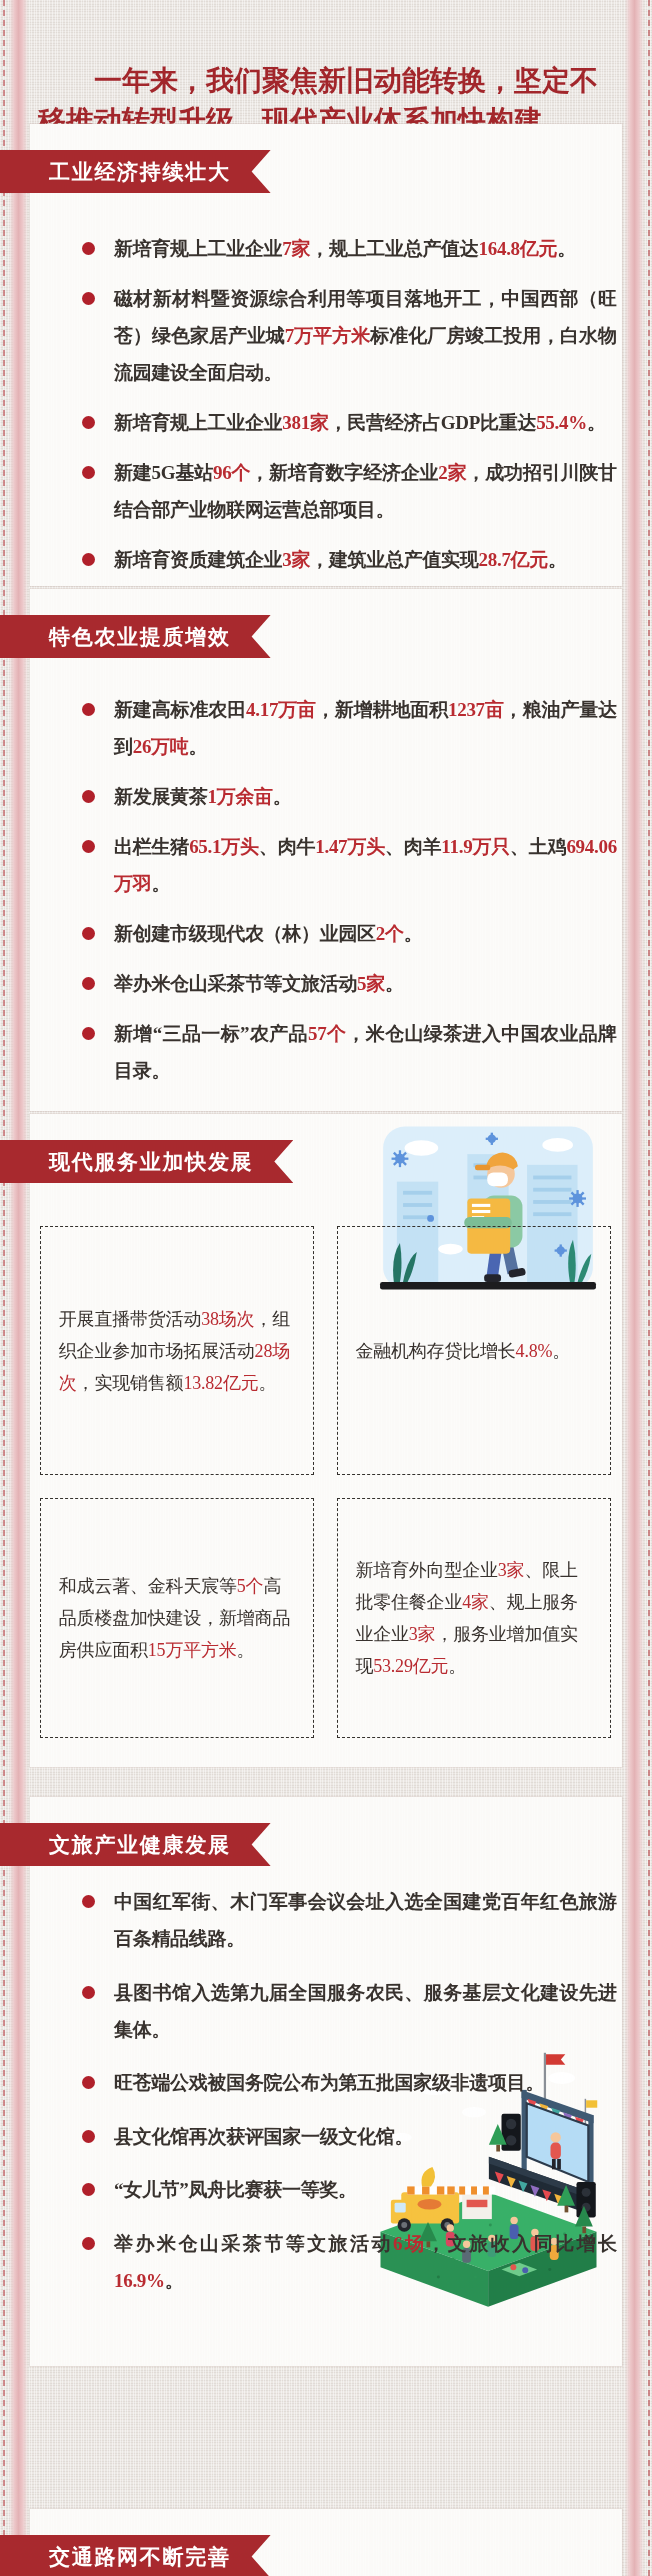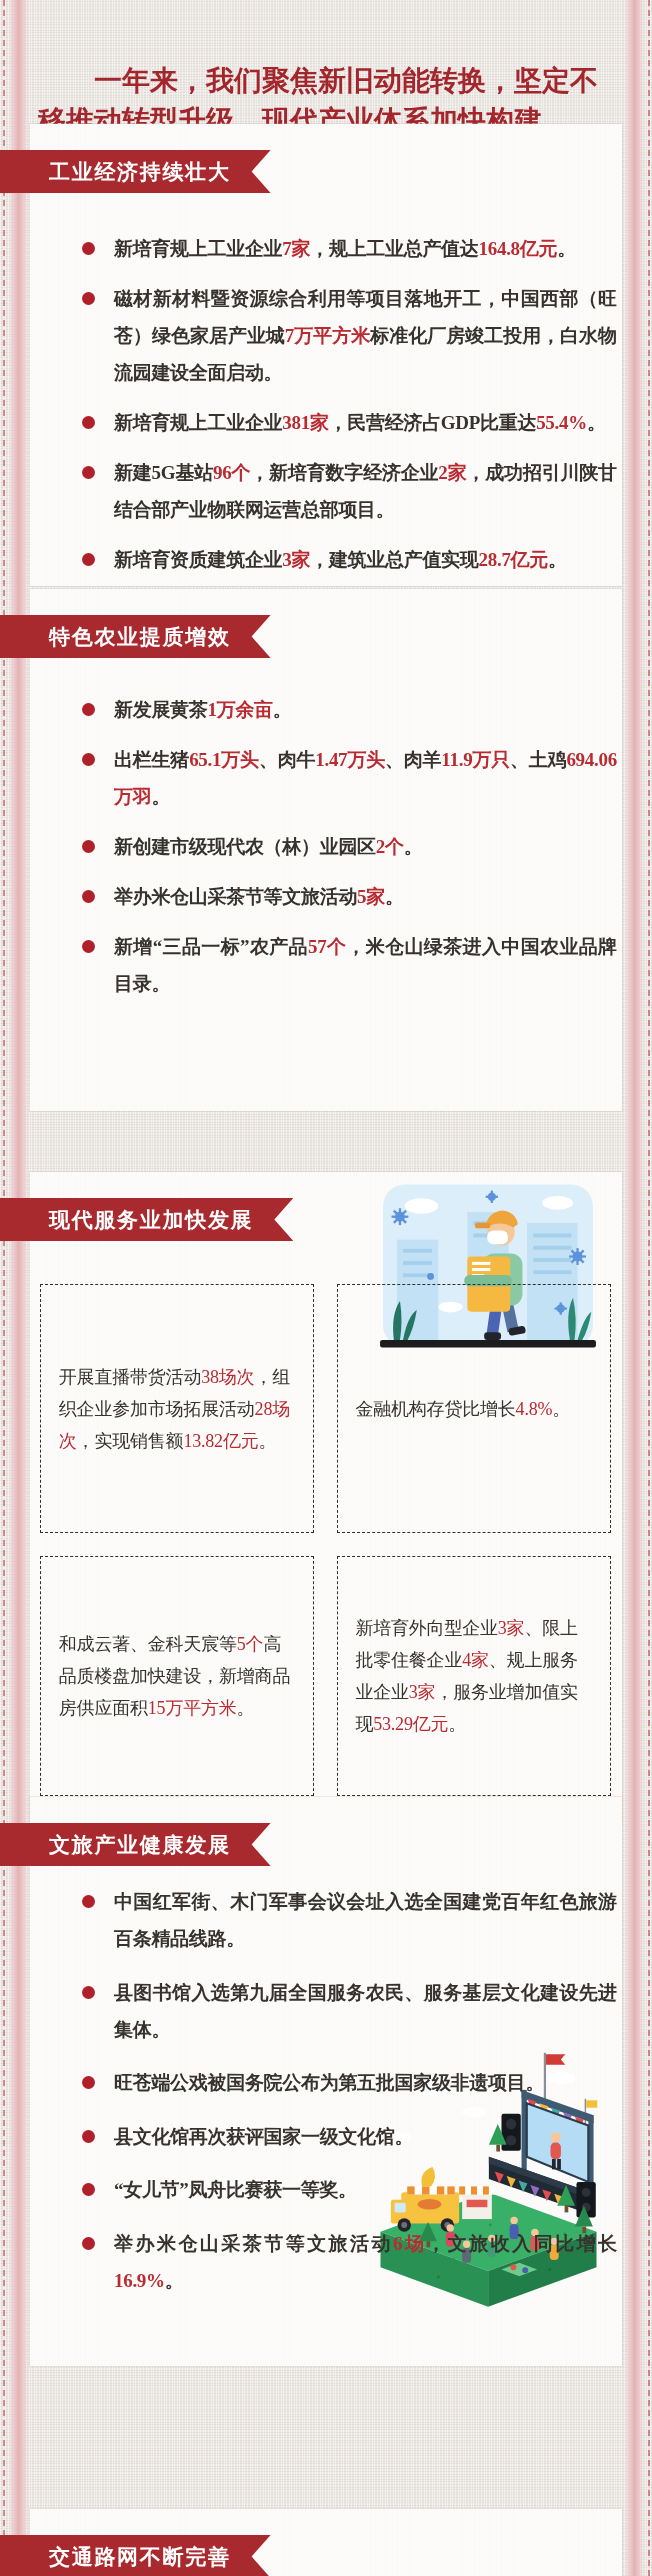--- a/index.html
+++ b/index.html
@@ -19,21 +19,21 @@
         font-family:"Liberation Sans","DejaVu Sans",sans-serif;font-weight:bold;
         font-size:28px;line-height:40px;text-indent:56px;letter-spacing:0;}
   #intro{top:33px}
   #outro{top:2393px}
 
   .card{position:absolute;left:30px;width:592px;background:#fbfaf8;
         box-shadow:0 0 0 0.9px rgba(205,185,180,.30);
         background-image:repeating-linear-gradient(90deg, rgba(255,255,255,.35) 0 0.9px, rgba(0,0,0,0) 0.9px 2.6px);}
   #card1{top:124px;height:462px}
   #card2{top:589px;height:522px}
-  #card3{top:1172px;height:653px}
+  #card3{top:1114px;height:653px}
   #card4{top:1797px;height:569px}
   #card5{top:2509px;height:67px}
 
   .banner{position:absolute;top:26px;left:-30px;height:43px;background:#a8292e;
           padding:0 40px 0 49px;
           clip-path:polygon(0 0,100% 0,calc(100% - 19px) 50%,100% 100%,0 100%);}
   .banner-text{display:block;color:#ffffff;font-family:"Liberation Sans","DejaVu Sans",sans-serif;
           font-weight:bold;font-size:21px;line-height:43px;letter-spacing:1.7px;white-space:nowrap;}
 
   .bullets{position:relative;z-index:1;padding:106px 5.2px 0 52px;}
@@ -92,20 +92,24 @@
           <div class="btxt"><span>新培育资质建筑企业</span><span class="hl">3家</span><span>，建筑业总产值实现</span><span class="hl">28.7亿元</span><span>。</span></div>
         </div>
       </div>
   </section>
 
   <section class="card" id="card2">
     <div class="banner">
       <span class="banner-text">特色农业提质增效</span>
     </div>
     <div class="bullets">
+        <div class="item">
+          <span class="dot"></span>
+          <div class="btxt"><span>新建高标准农田</span><span class="hl">4.17万亩</span><span>，新增耕地面积</span><span class="hl">1237亩</span><span>，粮油产量达到</span><span class="hl">26万吨</span><span>。</span></div>
+        </div>
         <div class="item">
           <span class="dot"></span>
           <div class="btxt"><span>新发展黄茶</span><span class="hl">1万余亩</span><span>。</span></div>
         </div>
         <div class="item">
           <span class="dot"></span>
           <div class="btxt"><span>出栏生猪</span><span class="hl">65.1万头</span><span>、肉牛</span><span class="hl">1.47万头</span><span>、肉羊</span><span class="hl">11.9万只</span><span>、土鸡</span><span class="hl">694.06万羽</span><span>。</span></div>
         </div>
         <div class="item">
           <span class="dot"></span>

